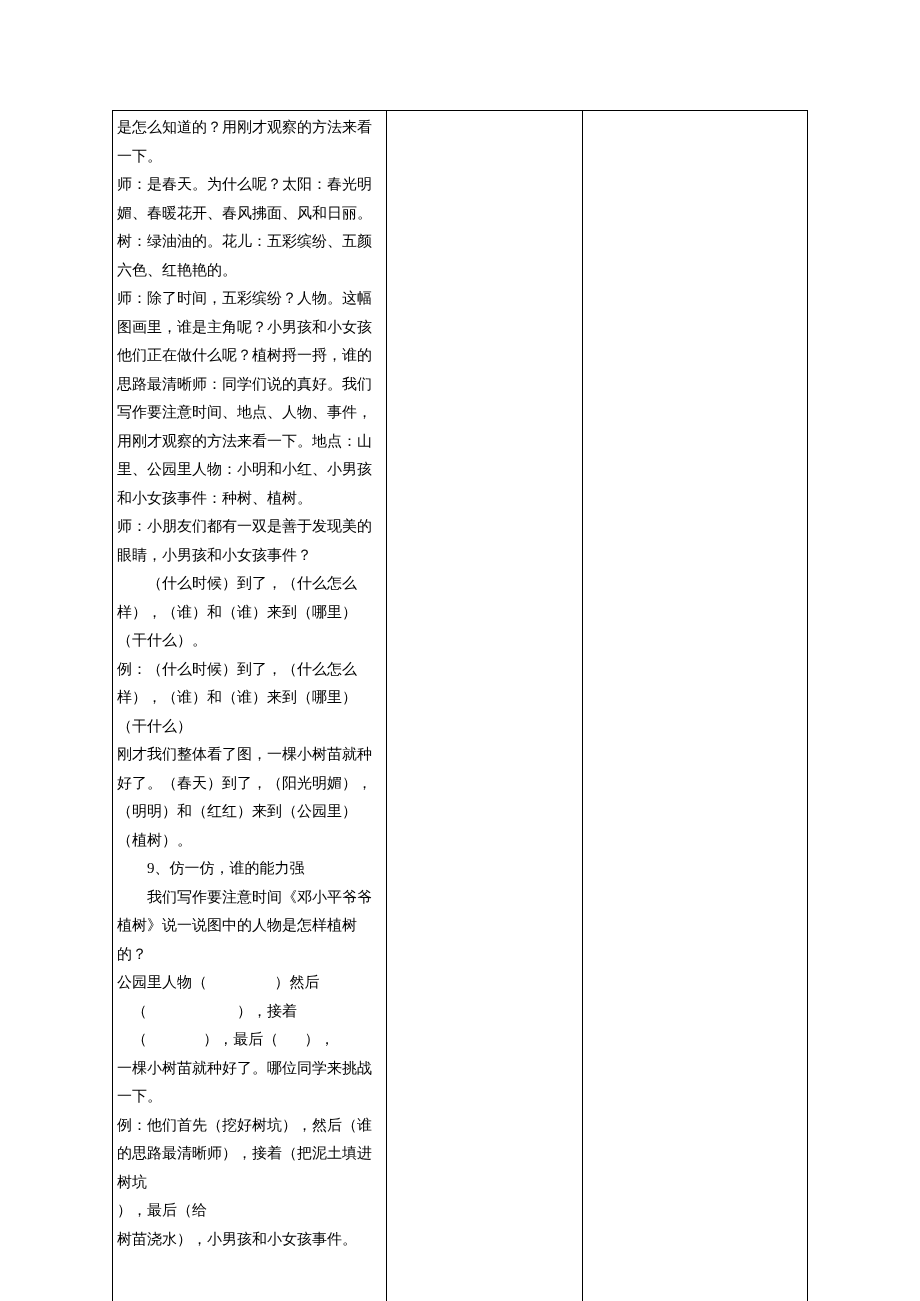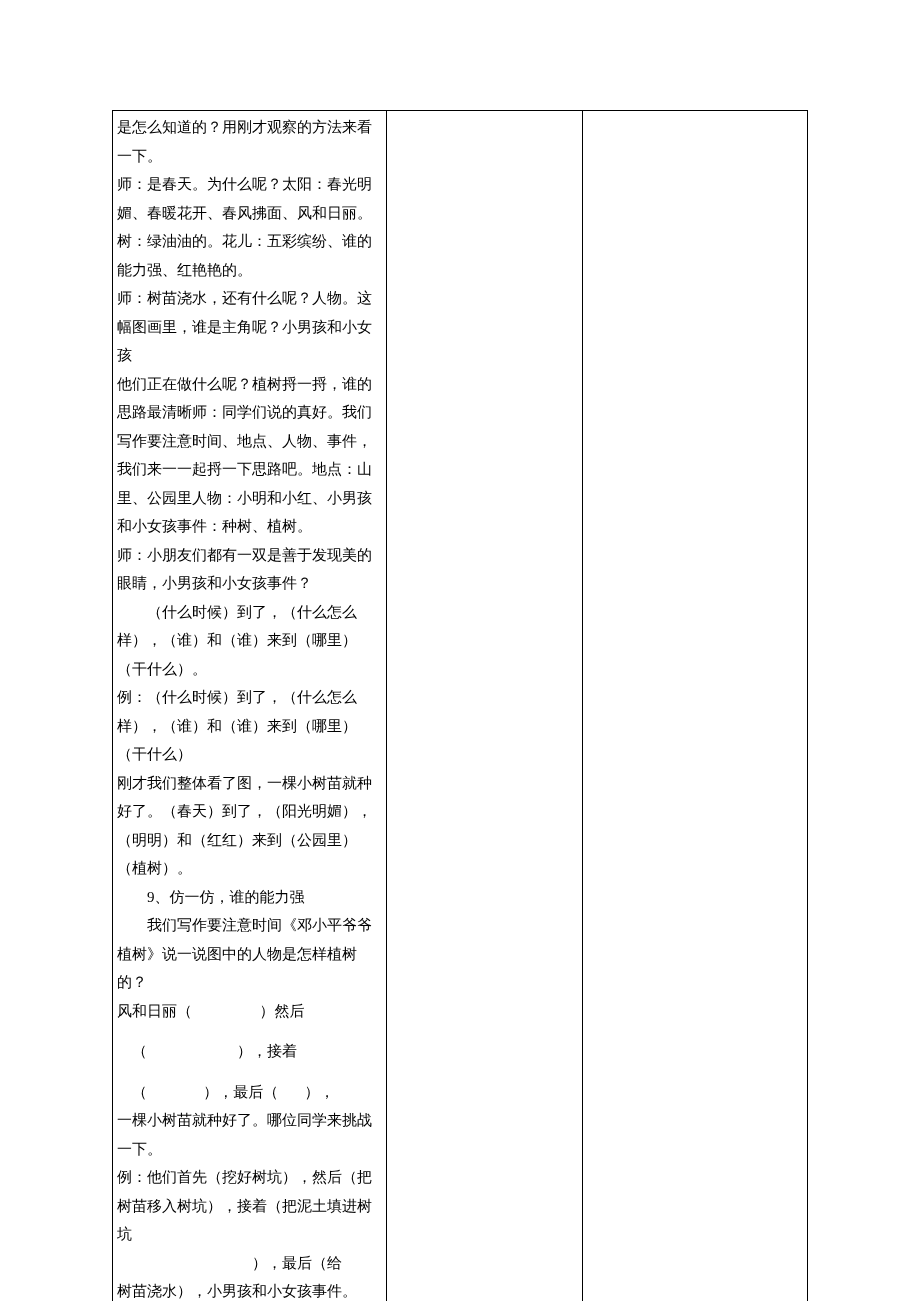--- a/index.html
+++ b/index.html
@@ -21,51 +21,51 @@
     .page-table td {
       border: 1px solid #000;
       vertical-align: top;
       padding: 2px 4px;
     }
     .col1 { width: 274px; }
     .col2 { width: 196px; }
     .col3 { width: auto; }
     .para { text-align: left; }
     .indent { text-indent: 2em; }
-    .indent-half { text-indent: 1em; margin-top: 12px; }
+    .indent-half { text-indent: 1em; }
   </style>
 </head>
 <body>
 
 <table class="page-table">
   <tbody>
       <tr>
     <td class="col1">
       <div class="para">是怎么知道的？用刚才观察的方法来看一下。</div>
-      <div class="para">师：是春天。为什么呢？太阳：春光明媚、春暖花开、春风拂面、风和日丽。树：绿油油的。花儿：五彩缤纷、谁的能力强、红艳艳的。</div>
-      <div class="para">师：树苗浇水，还有什么呢？人物。这幅图画里，谁是主角呢？小男孩和小女孩</div>
-      <div class="para">他们正在做什么呢？植树捋一捋，谁的思路最清晰师：同学们说的真好。我们写作要注意时间、地点、人物、事件，我们来一一起捋一下思路吧。地点：山里、公园里人物：小明和小红、小男孩和小女孩事件：种树、植树。</div>
+      <div class="para">师：是春天。为什么呢？太阳：春光明媚、春暖花开、春风拂面、风和日丽。树：绿油油的。花儿：五彩缤纷、五颜六色、红艳艳的。</div>
+      <div class="para">师：除了时间，五彩缤纷？人物。这幅图画里，谁是主角呢？小男孩和小女孩</div>
+      <div class="para">他们正在做什么呢？植树捋一捋，谁的思路最清晰师：同学们说的真好。我们写作要注意时间、地点、人物、事件，用刚才观察的方法来看一下。地点：山里、公园里人物：小明和小红、小男孩和小女孩事件：种树、植树。</div>
       <div class="para">师：小朋友们都有一双是善于发现美的眼睛，小男孩和小女孩事件？</div>
       <div class="para indent">（什么时候）到了，（什么怎么样），（谁）和（谁）来到（哪里）（干什么）。</div>
       <div class="para">例：（什么时候）到了，（什么怎么样），（谁）和（谁）来到（哪里）（干什么）</div>
       <div class="para">刚才我们整体看了图，一棵小树苗就种好了。（春天）到了，（阳光明媚），（明明）和（红红）来到（公园里）（植树）。</div>
       <div class="para indent">9、仿一仿，谁的能力强</div>
       <div class="para indent">我们写作要注意时间《邓小平爷爷植树》说一说图中的人物是怎样植树的？</div>
       <div class="para">
-        <span>风和日丽（</span>&nbsp;&nbsp;&nbsp;&nbsp;&nbsp;&nbsp;&nbsp;&nbsp;&nbsp;&nbsp;&nbsp;&nbsp;&nbsp;&nbsp;&nbsp;&nbsp;&nbsp;&nbsp;<span>）然后</span>
+        <span>公园里人物（</span>&nbsp;&nbsp;&nbsp;&nbsp;&nbsp;&nbsp;&nbsp;&nbsp;&nbsp;&nbsp;&nbsp;&nbsp;&nbsp;&nbsp;&nbsp;&nbsp;&nbsp;&nbsp;<span>）然后</span>
       </div>
       <div class="para indent-half">
         <span>（</span>&nbsp;&nbsp;&nbsp;&nbsp;&nbsp;&nbsp;&nbsp;&nbsp;&nbsp;&nbsp;&nbsp;&nbsp;&nbsp;&nbsp;&nbsp;&nbsp;&nbsp;&nbsp;&nbsp;&nbsp;&nbsp;&nbsp;&nbsp;&nbsp;<span>），接着</span>
       </div>
       <div class="para indent-half">
         <span>（</span>&nbsp;&nbsp;&nbsp;&nbsp;&nbsp;&nbsp;&nbsp;&nbsp;&nbsp;&nbsp;&nbsp;&nbsp;&nbsp;&nbsp;&nbsp;<span>），最后（</span>&nbsp;&nbsp;&nbsp;&nbsp;&nbsp;&nbsp;&nbsp;<span>），</span>
       </div>
       <div class="para">一棵小树苗就种好了。哪位同学来挑战一下。</div>
-      <div class="para">例：他们首先（挖好树坑），然后（把树苗移入树坑），接着（把泥土填进树坑</div>
-      <div class="para" style="text-align:right; padding-right:40px;">），最后（给</div>
+      <div class="para">例：他们首先（挖好树坑），然后（谁的思路最清晰师），接着（把泥土填进树坑</div>
+      <div class="para" style="padding-right:40px;">），最后（给</div>
       <div class="para">树苗浇水），小男孩和小女孩事件。</div>
       <div style="height:220px;"></div>
     </td>
     <td class="col2"></td>
     <td class="col3"></td>
   </tr>
 </tbody>
   </table>
 
 </body></html>

